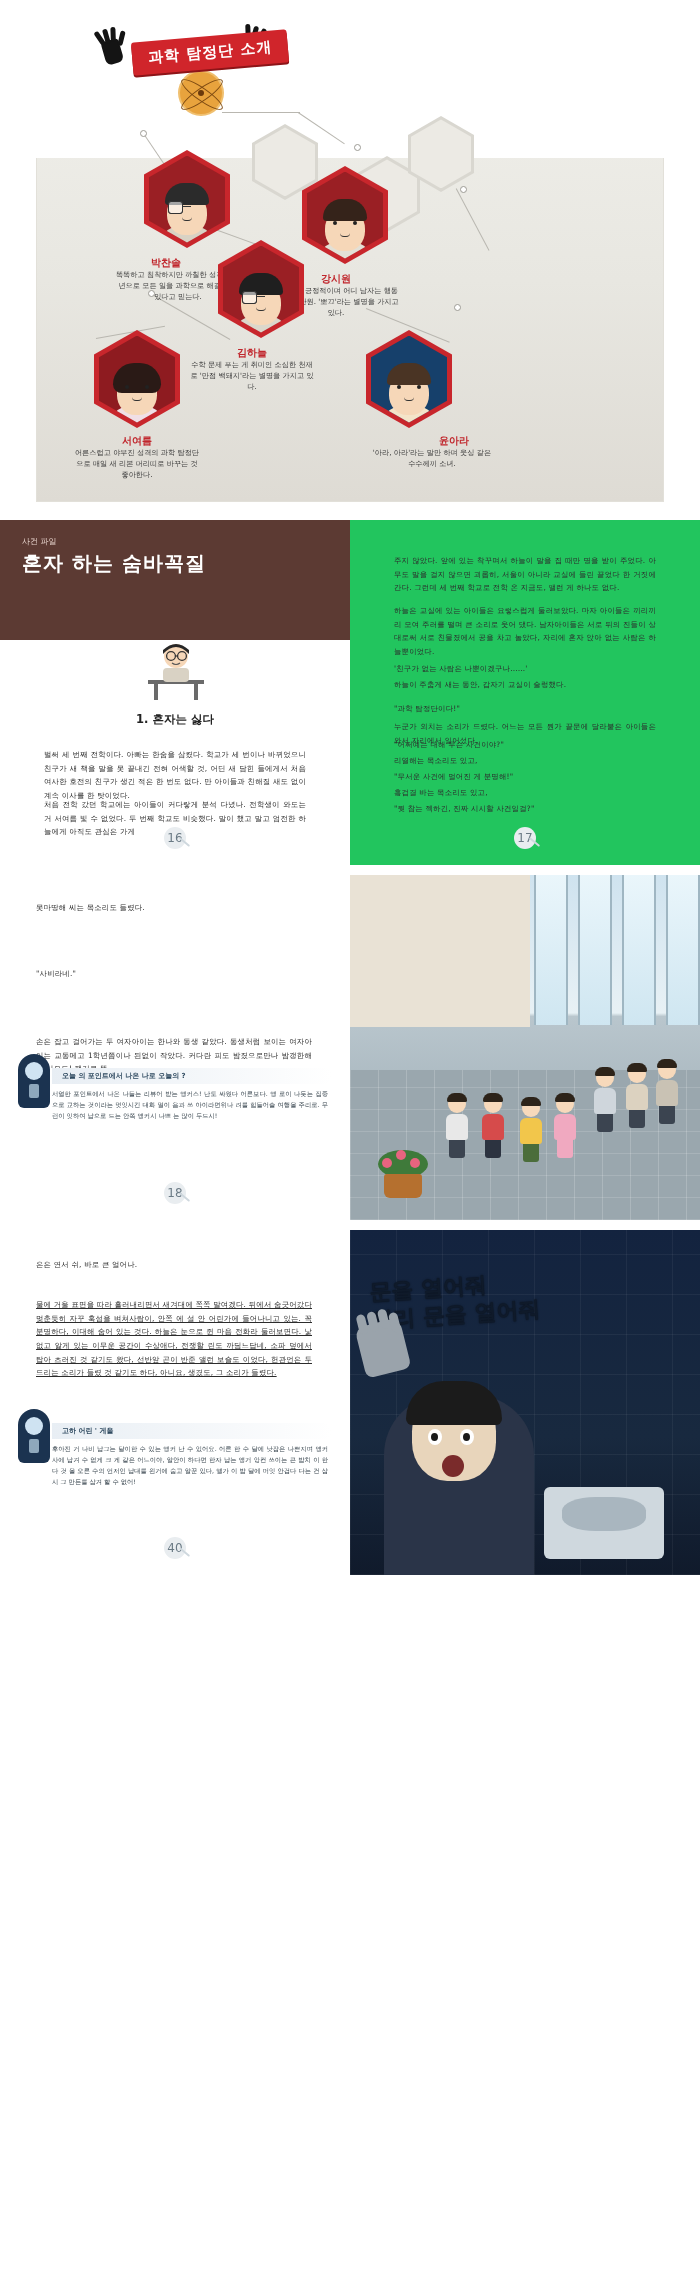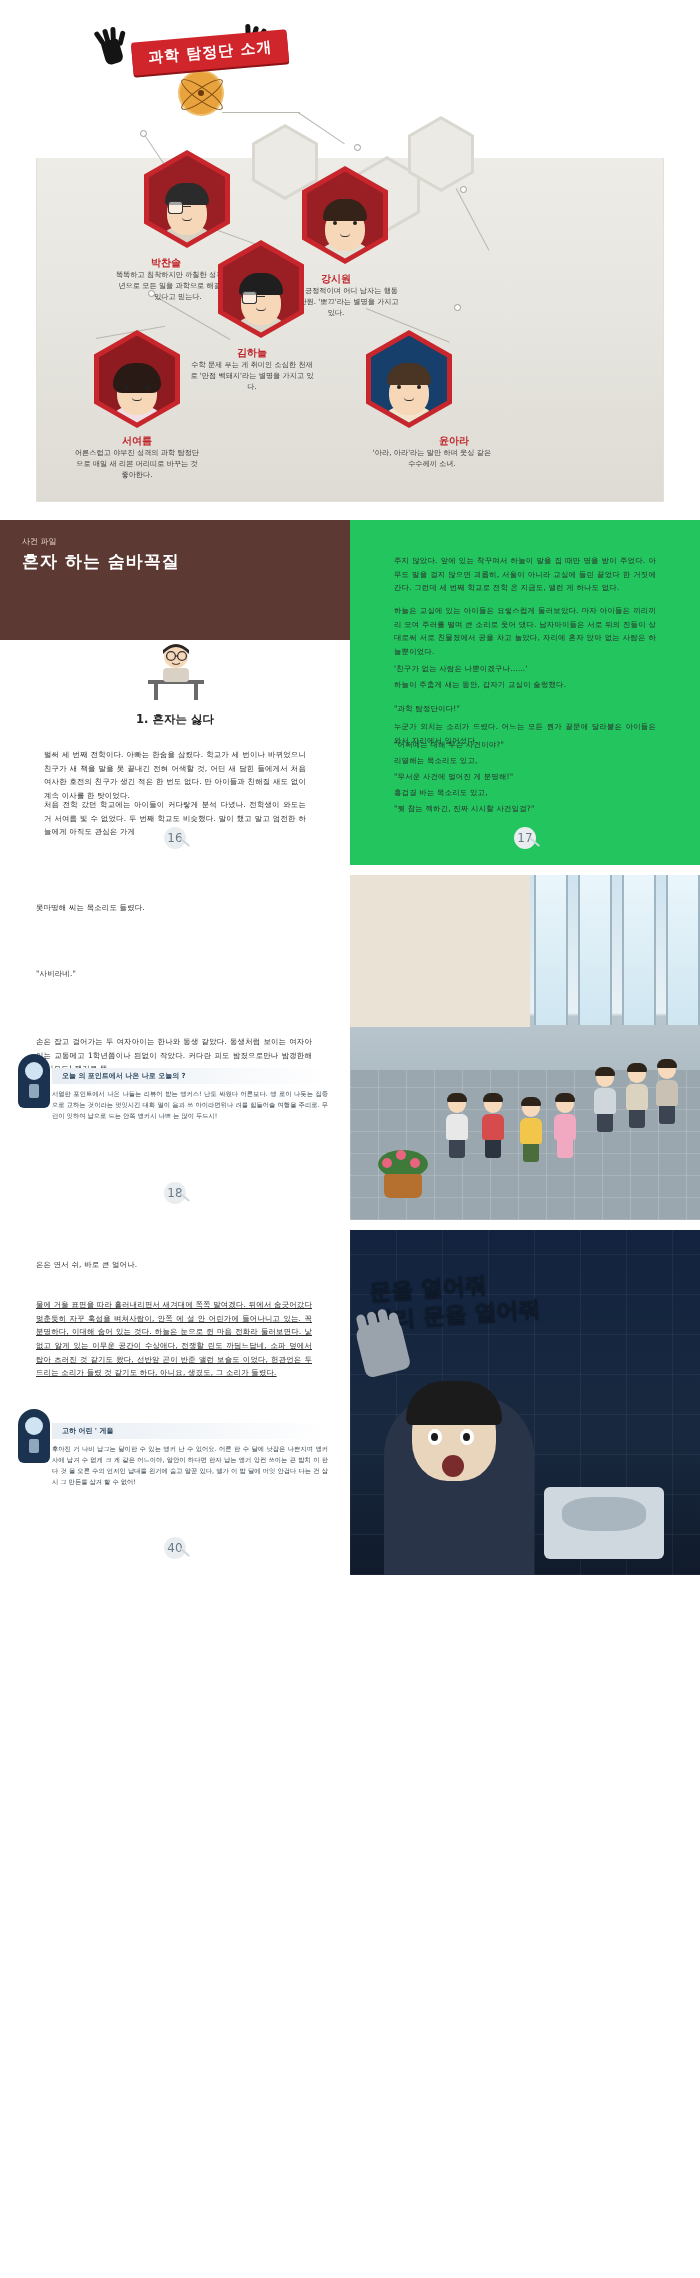--- a/index.html
+++ b/index.html
@@ -159,21 +159,21 @@
     background:
       radial-gradient(20px 40px at 24px 0,#5c3a33 60%,transparent 61%),
       radial-gradient(14px 26px at 70px 0,#5c3a33 60%,transparent 61%),
       radial-gradient(24px 56px at 120px 0,#5c3a33 60%,transparent 61%),
       radial-gradient(16px 32px at 172px 0,#5c3a33 60%,transparent 61%),
       radial-gradient(22px 48px at 222px 0,#5c3a33 60%,transparent 61%),
       radial-gradient(15px 28px at 272px 0,#5c3a33 60%,transparent 61%),
       radial-gradient(20px 44px at 320px 0,#5c3a33 60%,transparent 61%);
   }
   .choco-kicker{ position:absolute; left:22px; top:16px; color:#e3cfc8; font-size:8px; }
-  .choco-title{ position:absolute; left:22px; top:30px; color:#ffffff; font-size:17px; font-weight:bold; letter-spacing:1px;}
+  .choco-title{ position:absolute; left:22px; top:30px; color:#ffffff; font-size:20px; font-weight:bold; letter-spacing:1px;}
   .desk-illu{ position:absolute; left:50%; transform:translateX(-50%); top:120px; width:90px; height:62px;}
   .chap-num{ position:absolute; left:0; right:0; top:192px; text-align:center; font-size:11.5px; font-weight:bold; color:#222;}
   .bodytext{
     position:absolute; font-size:7.4px; line-height:1.85; color:#2c2c2c;
     text-align:justify; letter-spacing:.2px;
   }
   .p2 .right{ position:relative; width:350px; height:345px; background:#22c55e;}
   .folio{
     position:absolute; bottom:16px; left:50%; transform:translateX(-50%);
     width:22px; height:22px; border-radius:50%; background:#e9edf0;

